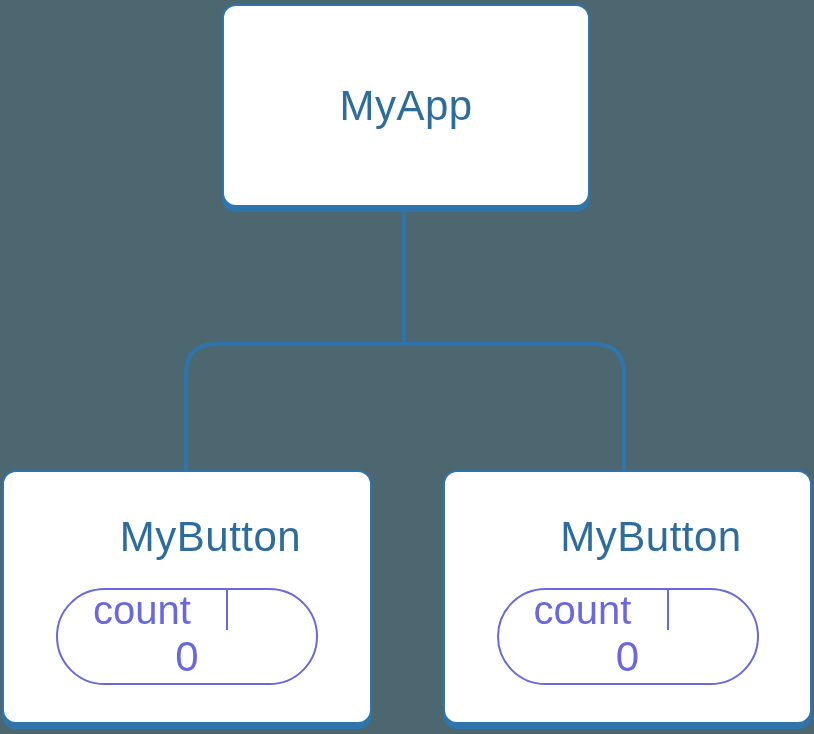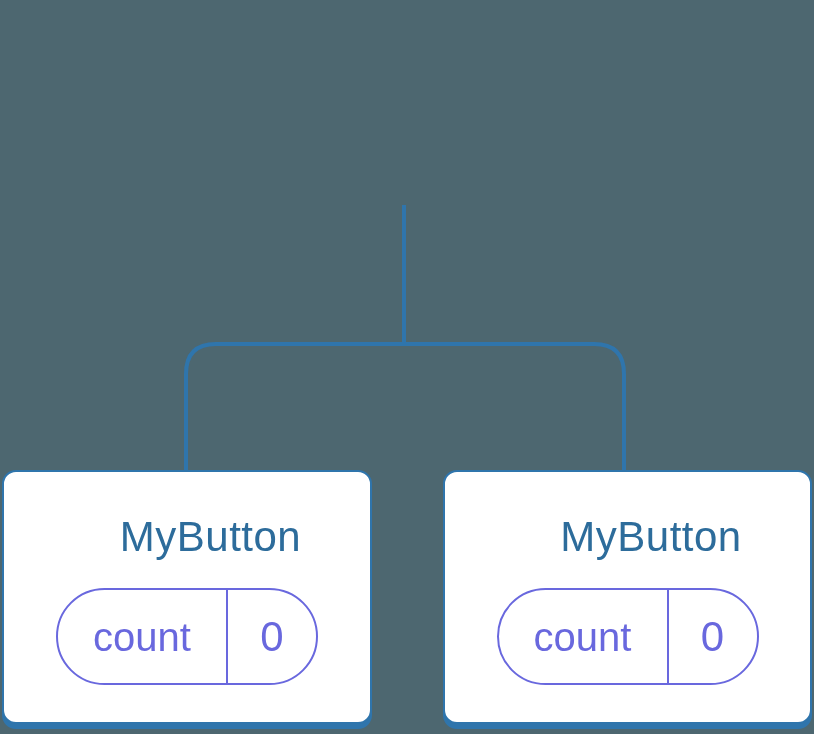--- a/index.html
+++ b/index.html
@@ -47,20 +47,21 @@
   .node-child .node-label { margin-top: 44px; margin-left: 47px; }
   .state-pill {
     margin-top: 30px;
     width: 262px; height: 97px;
     box-sizing: border-box;
     border: 2px solid var(--pill, #6968DE);
     border-radius: 50px;
     display: flex;
     align-items: stretch;
     background: #ffffff;
+    flex-direction: column;
   }
   .pill-key {
     width: 168px;
     border-right: 2px solid var(--pill, #6968DE);
     display: flex; align-items: center; justify-content: center;
     font-size: 40px;
     color: var(--pill, #6968DE);
     line-height: 1;
   }
   .pill-value {
@@ -74,20 +75,23 @@
 </head>
 <body>
 
 <div class="stage">
 
   <svg class="connectors" width="814" height="734" viewBox="0 0 814 734" aria-hidden="true">
     <path class="line" d="M404 205 L404 346"></path>
     <path class="line" d="M186 472 L186 374 Q186 344 216 344 L594 344 Q624 344 624 374 L624 472"></path>
   </svg>
 
+  <div class="node node-root">
+    <div class="node-label">MyApp</div>
+  </div>
 
   <div class="node node-child node-left">
     <div class="node-label">MyButton</div>
     <div class="state-pill">
       <div class="pill-key">count</div>
       <div class="pill-value">0</div>
     </div>
   </div>
 
   <div class="node node-child node-right">

